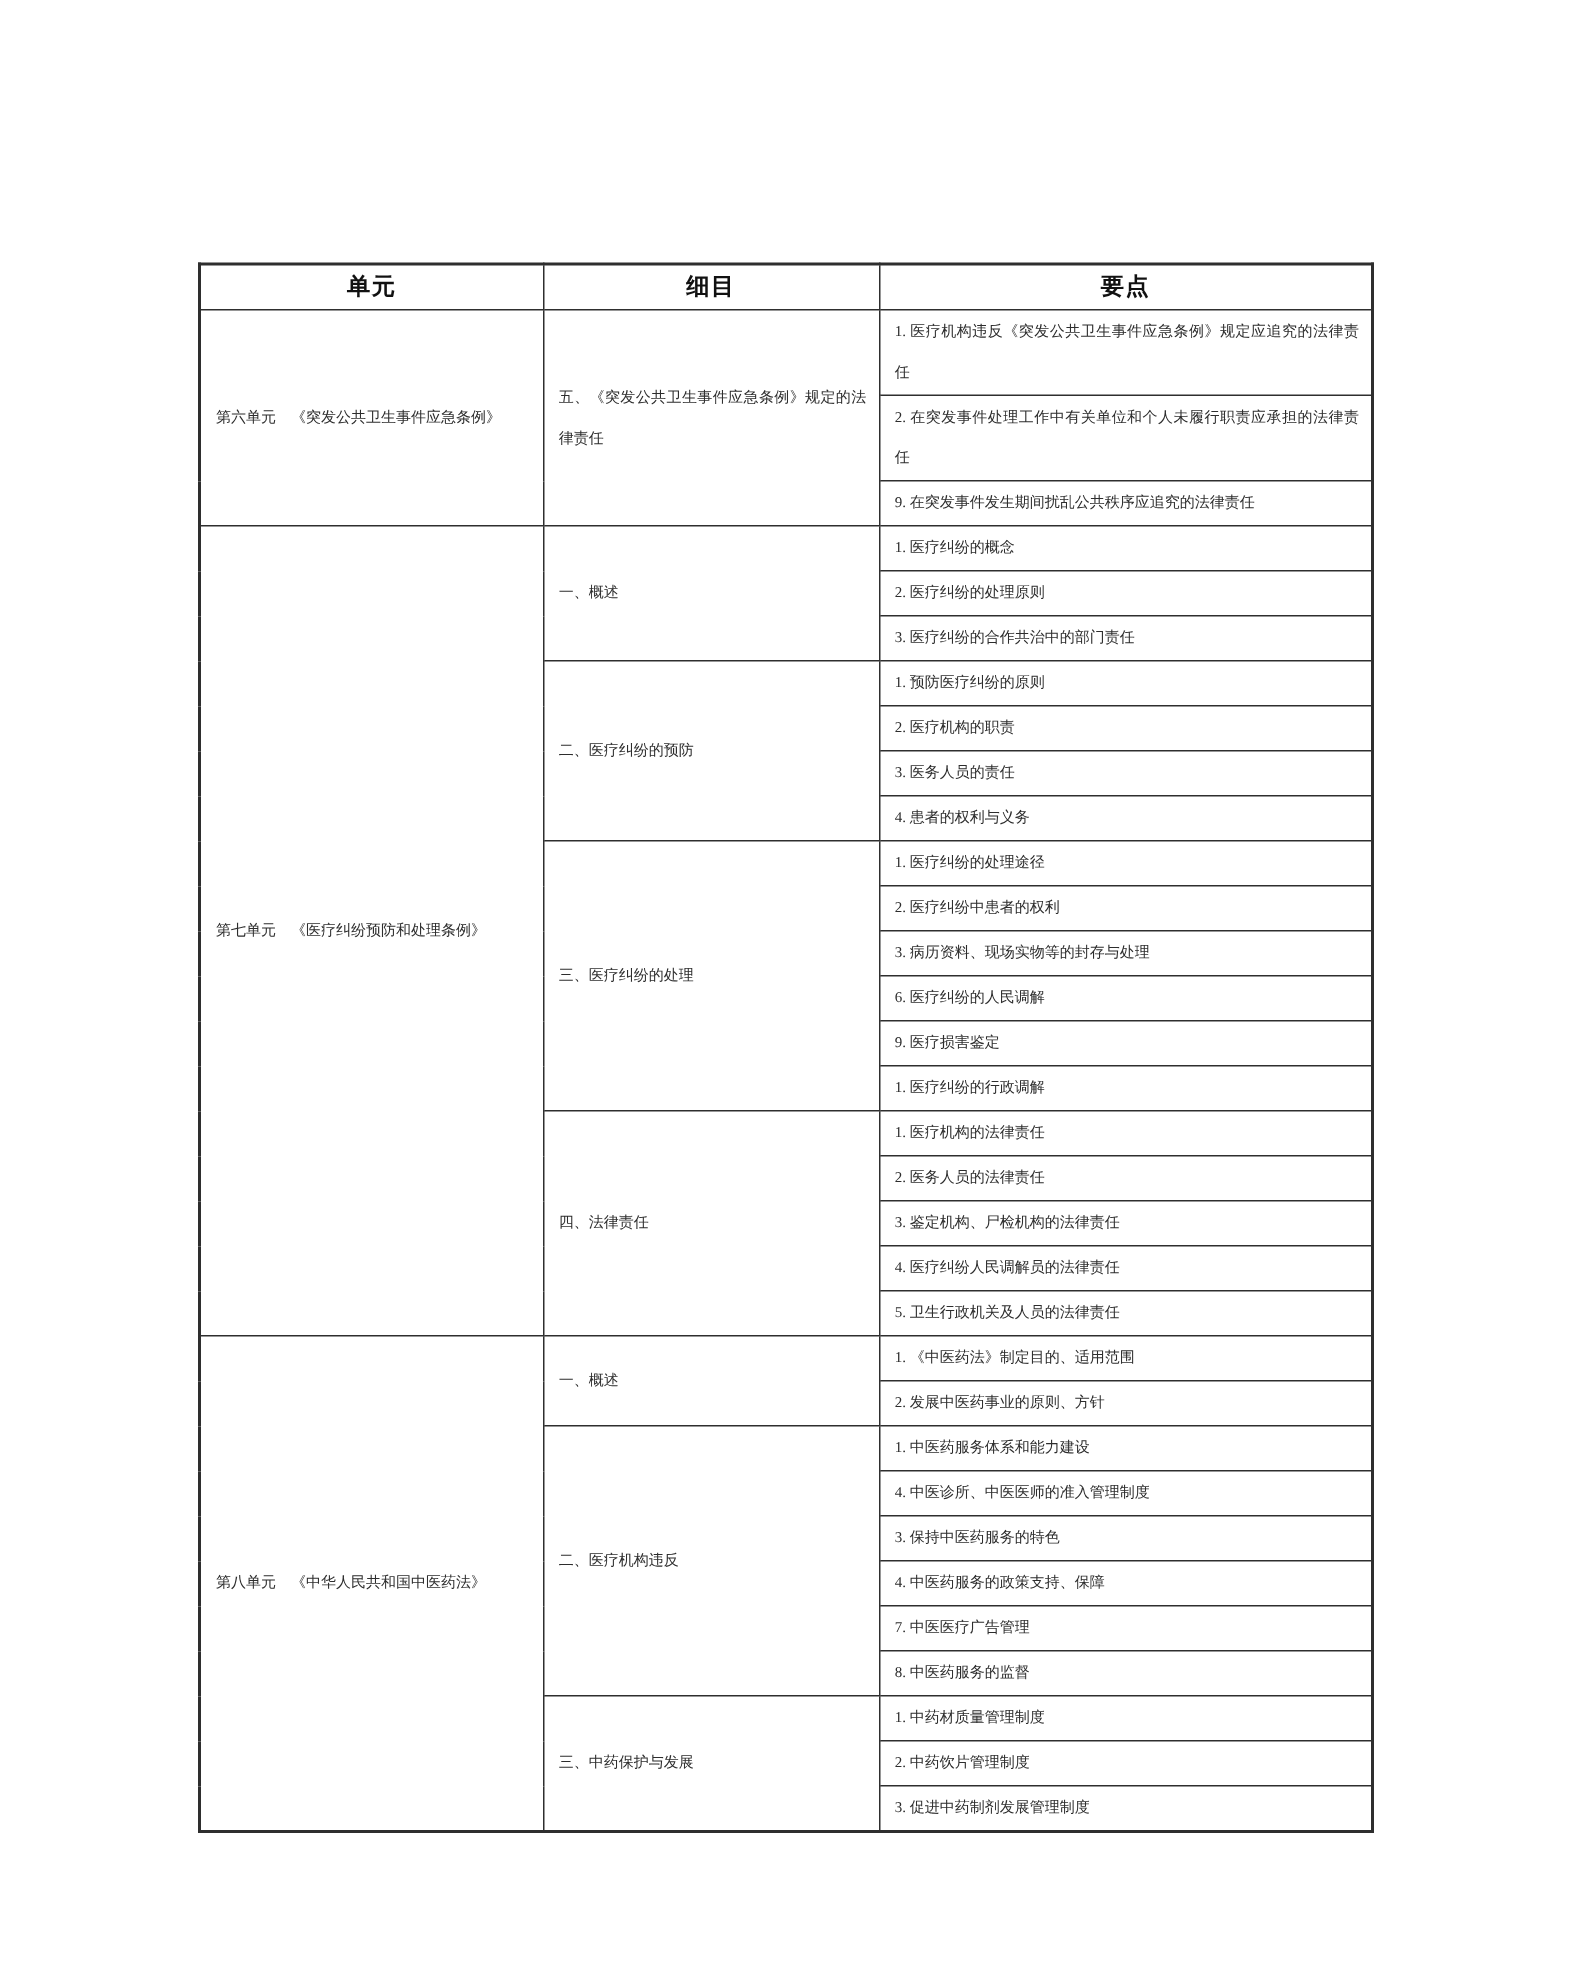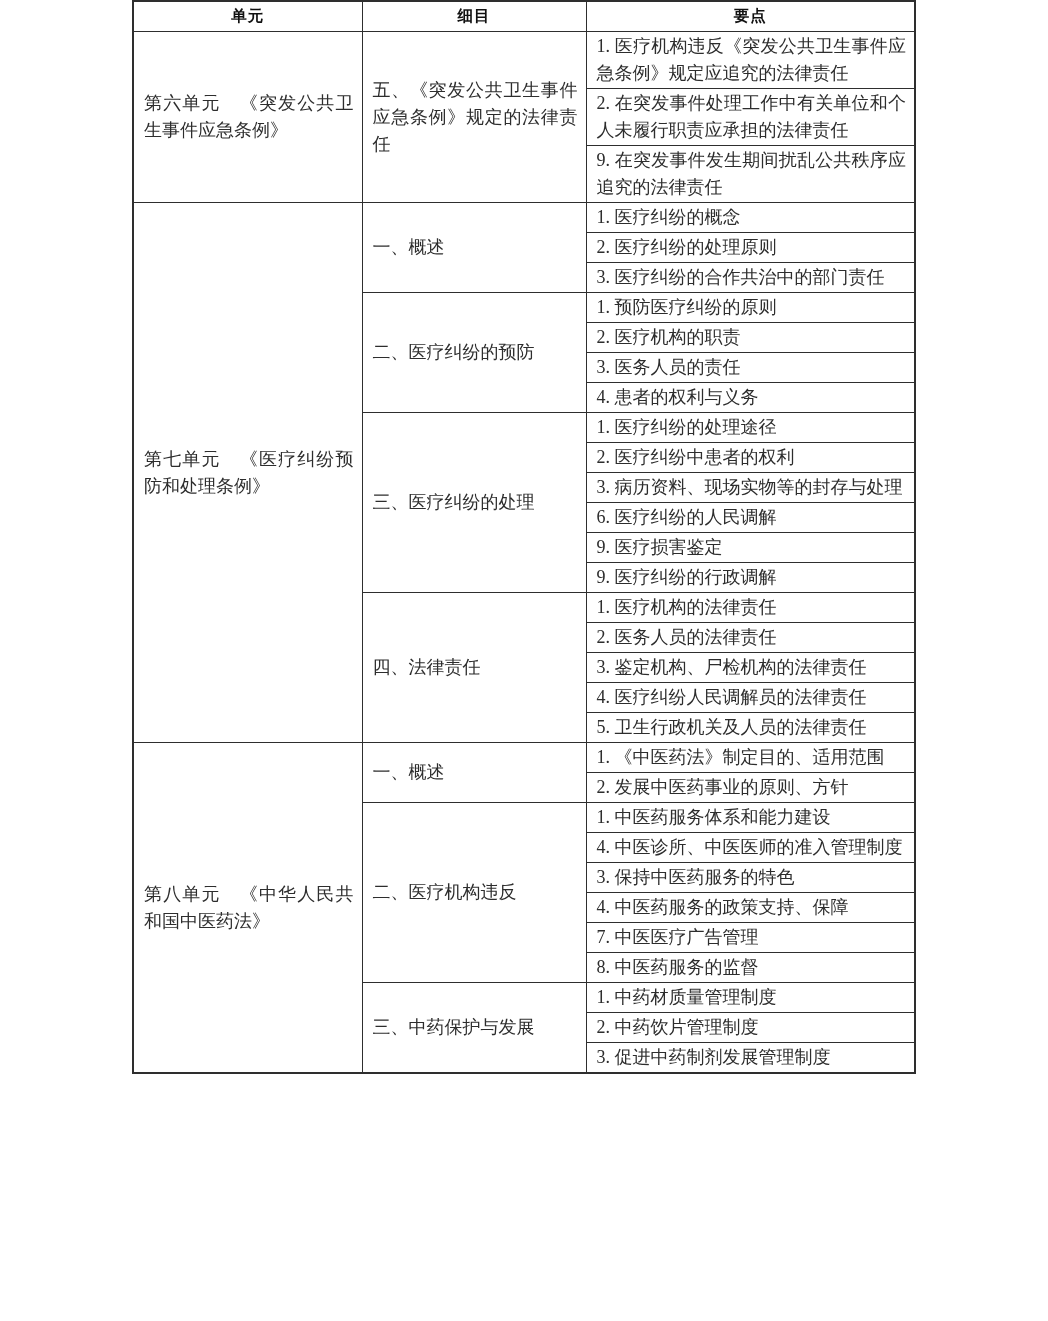--- a/index.html
+++ b/index.html
@@ -8,20 +8,21 @@
     background: #ffffff;
     font-family: "Liberation Serif", "DejaVu Serif", serif;
   }
   body {
     width: 1048px;
     height: 1321px;
     position: relative;
   }
   .page {
     width: 1048px;
+    padding-top: 175px;
     box-sizing: border-box;
   }
   table.syllabus {
     width: 782px;
     margin: 0 auto;
     border-collapse: collapse;
     table-layout: fixed;
     border: 2px solid #2e2e2e;
     color: #2d2d2d;
   }
@@ -34,21 +35,21 @@
     padding: 1px 4px;
     font-size: 15.5px;
     font-weight: bold;
     text-align: center;
     vertical-align: middle;
     color: #111111;
     letter-spacing: 1px;
   }
   table.syllabus td {
     border: 1px solid #2e2e2e;
-    font-size: 18px;
+    font-size: 10px;
     line-height: 27px;
     vertical-align: middle;
     padding: 1px 8px 1px 10px;
     text-align: justify;
     word-break: break-all;
   }
   td.unit-cell {
     padding-right: 6px;
     margin-left: 20px;
   }
@@ -119,21 +120,21 @@
         <tr>
           <td class="point-cell">3. 病历资料、现场实物等的封存与处理</td>
         </tr>
         <tr>
           <td class="point-cell">6. 医疗纠纷的人民调解</td>
         </tr>
         <tr>
           <td class="point-cell">9. 医疗损害鉴定</td>
         </tr>
         <tr>
-          <td class="point-cell">9. 医疗纠纷的行政调解</td>
+          <td class="point-cell">1. 医疗纠纷的行政调解</td>
         </tr>
         <tr>
           <td rowspan="5" class="subsection-cell">四、法律责任</td>
           <td class="point-cell">1. 医疗机构的法律责任</td>
         </tr>
         <tr>
           <td class="point-cell">2. 医务人员的法律责任</td>
         </tr>
         <tr>
           <td class="point-cell">3. 鉴定机构、尸检机构的法律责任</td>

